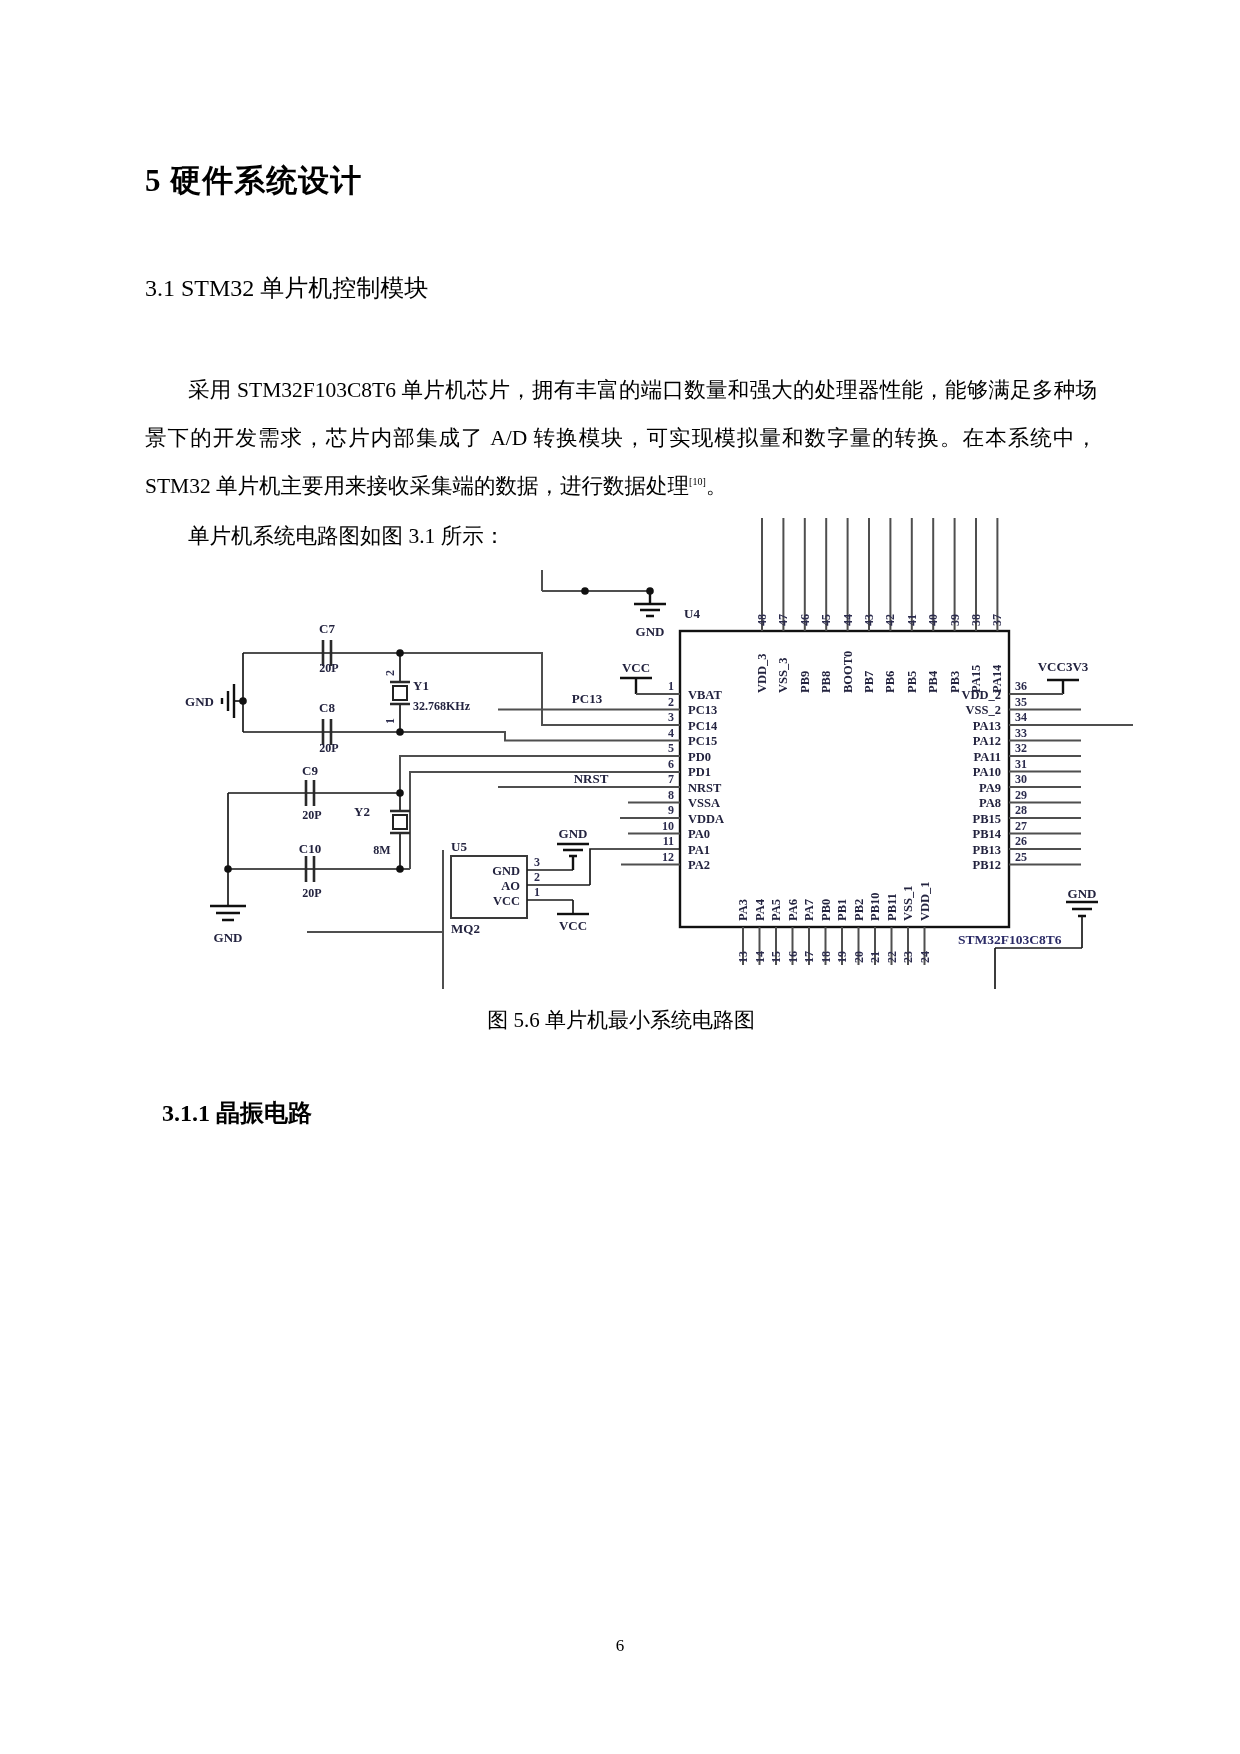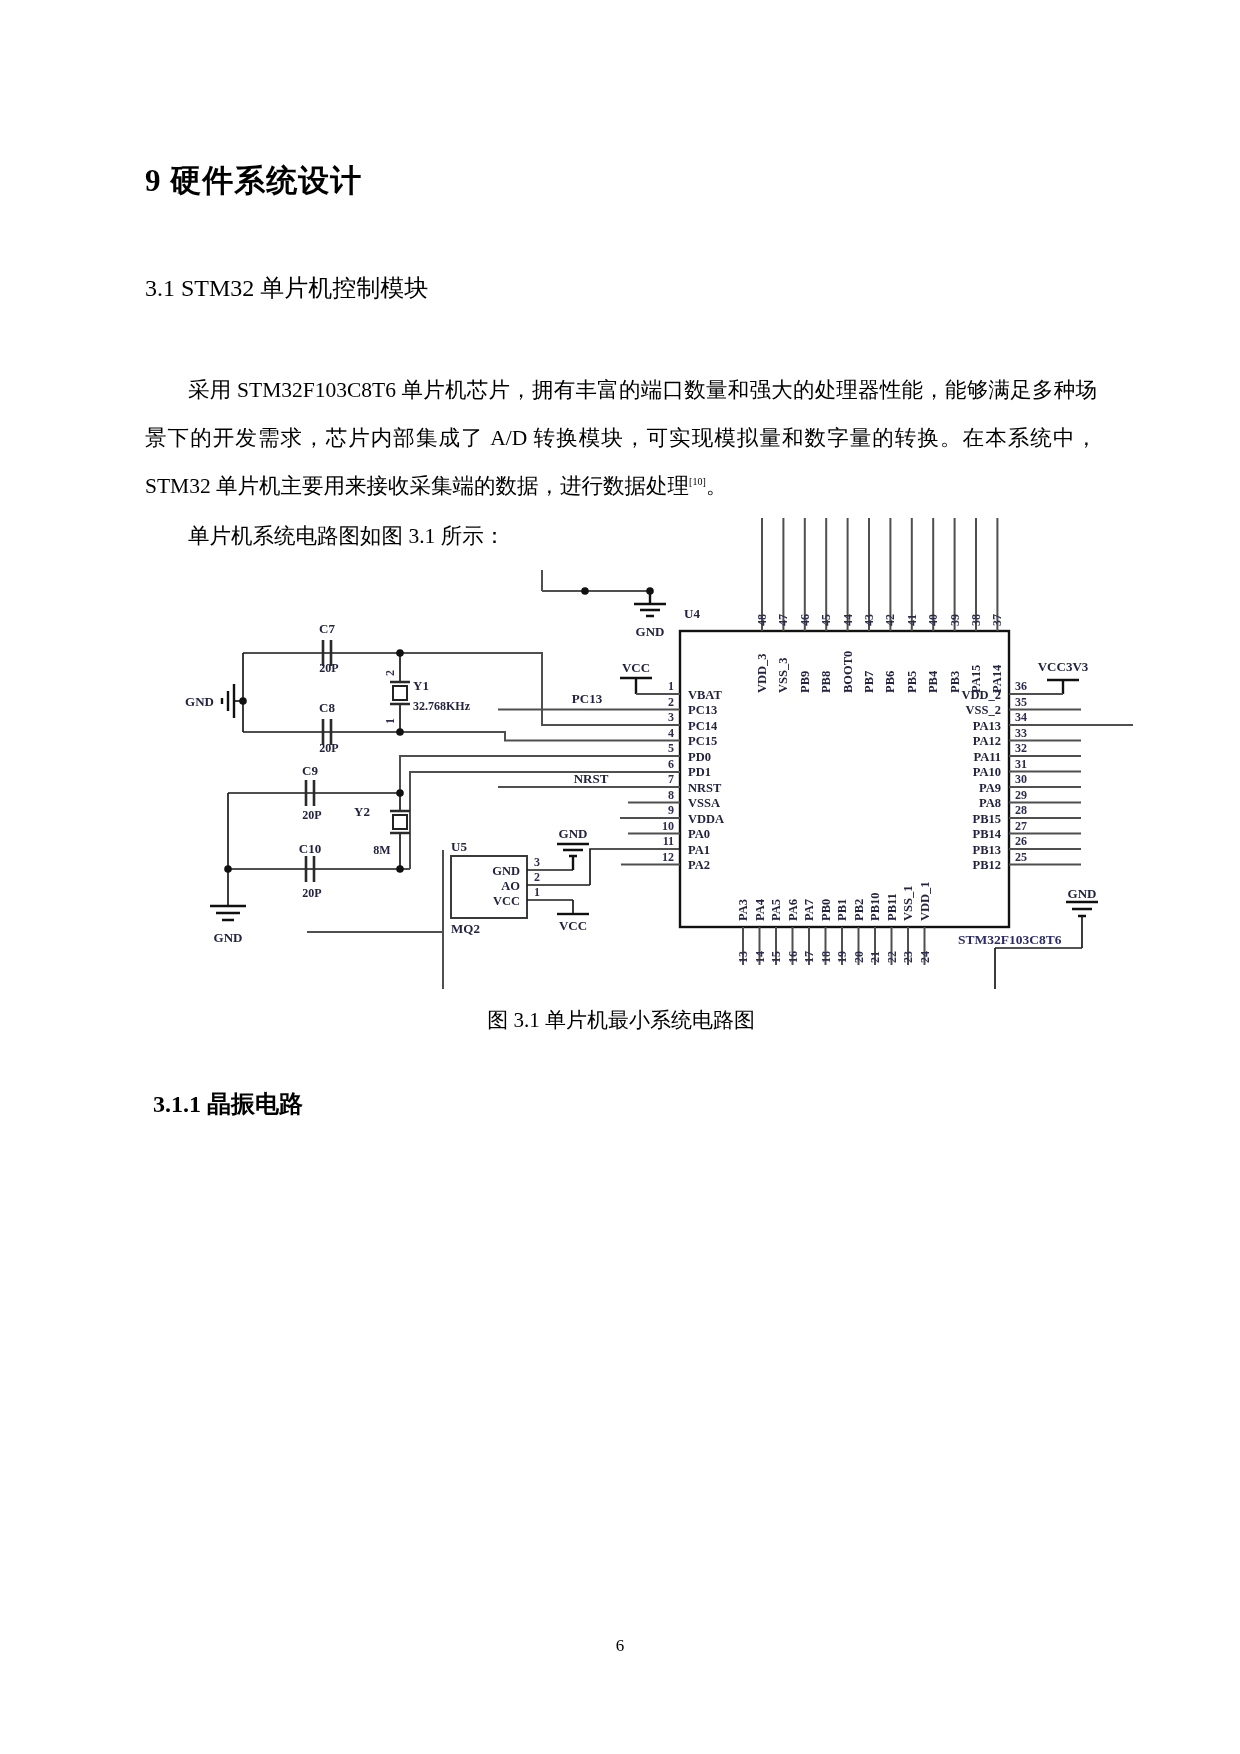--- a/index.html
+++ b/index.html
@@ -1,21 +1,21 @@
 <!DOCTYPE html>
 <html><head>
 <meta charset="utf-8">
 <style>
   html,body{margin:0;padding:0;background:#888;}
   .page{position:relative;width:1240px;height:1754px;background:#ffffff;
         font-family:"Liberation Serif",serif;color:#000;overflow:hidden;}
   .abs{position:absolute;}
   h1.h1{left:145px;top:160px;font-size:31px;font-weight:bold;margin:0;letter-spacing:1px;}
   h2.h2{left:145px;top:272px;font-size:24px;font-weight:normal;margin:0;}
-  h3.h3{left:145px;top:1080px;font-size:24px;font-weight:bold;margin:8px;}
+  h3.h3{left:145px;top:1080px;font-size:24px;font-weight:bold;margin:17px;}
   .body{left:145px;width:952px;font-size:21.5px;line-height:48px;text-align:justify;margin:0;}
   .para1{top:366px;text-indent:2em;}
   .intro{top:512px;text-indent:2em;}
   .para2{top:1148px;text-indent:2em;}
   .caption{left:145px;top:1006px;width:952px;text-align:center;font-size:21px;}
   .pageno{left:0;top:1636px;width:1240px;text-align:center;font-size:17px;}
   sup.cite{font-size:10px;vertical-align:super;line-height:0;}
   
   .schem{position:absolute;left:158px;top:512px;}
   .w{stroke:#4f4f4f;stroke-width:2;fill:none;}
@@ -32,21 +32,21 @@
   .ref{font-size:13px;font-weight:bold;fill:#23233f;}
   .val{font-size:12px;font-weight:bold;fill:#23233f;}
   .net{font-size:13px;font-weight:bold;fill:#23233f;}
   .part{font-size:13.5px;font-weight:bold;fill:#2b2b66;}
 </style>
 </head>
 <body>
 
 <div class="page">
 
-  <h1 class="abs h1">9 硬件系统设计</h1>
+  <h1 class="abs h1">5 硬件系统设计</h1>
   <h2 class="abs h2">3.1 STM32 单片机控制模块</h2>
 
   <p class="abs body para1"><span>采用 STM32F103C8T6 单片机芯片，拥有丰富的端口数量和强大的处理器性能，能够满足多种场景下的开发需求，芯片内部集成了 A/D 转换模块，可实现模拟量和数字量的转换。在本系统中，STM32 单片机主要用来接收采集端的数据，进行数据处理</span><sup class="cite">[10]</sup><span>。</span></p>
 
   <p class="abs body intro">单片机系统电路图如图 3.1 所示：</p>
 
   <svg id="schem" class="schem" width="980" height="480" viewBox="0 0 980 480">
 
     <path class="w" d="M384 58 V79 M384 79 H492"></path>
     <path class="gndb" d="M492 79 V92 M476 92 H508 M482 98 H502 M488 104 H496"></path>
@@ -269,19 +269,19 @@
         <text x="737.5" y="409" class="pname" text-anchor="start" transform="rotate(-90 737.5 409)">PB11</text>
         <line x1="750" y1="415" x2="750" y2="453" class="w"></line>
         <text x="754" y="451" class="num" text-anchor="start" transform="rotate(-90 754 451)">23</text>
         <text x="754" y="409" class="pname" text-anchor="start" transform="rotate(-90 754 409)">VSS_1</text>
         <line x1="766.5" y1="415" x2="766.5" y2="453" class="w"></line>
         <text x="770.5" y="451" class="num" text-anchor="start" transform="rotate(-90 770.5 451)">24</text>
         <text x="770.5" y="409" class="pname" text-anchor="start" transform="rotate(-90 770.5 409)">VDD_1</text>
       </g>
   </svg>
 
-  <div class="abs caption">图 3.1 单片机最小系统电路图</div>
+  <div class="abs caption">图 5.6 单片机最小系统电路图</div>
 
   <h3 class="abs h3">3.1.1 晶振电路</h3>
 
 
   <div class="abs pageno">6</div>
 </div>
 
 </body></html>

